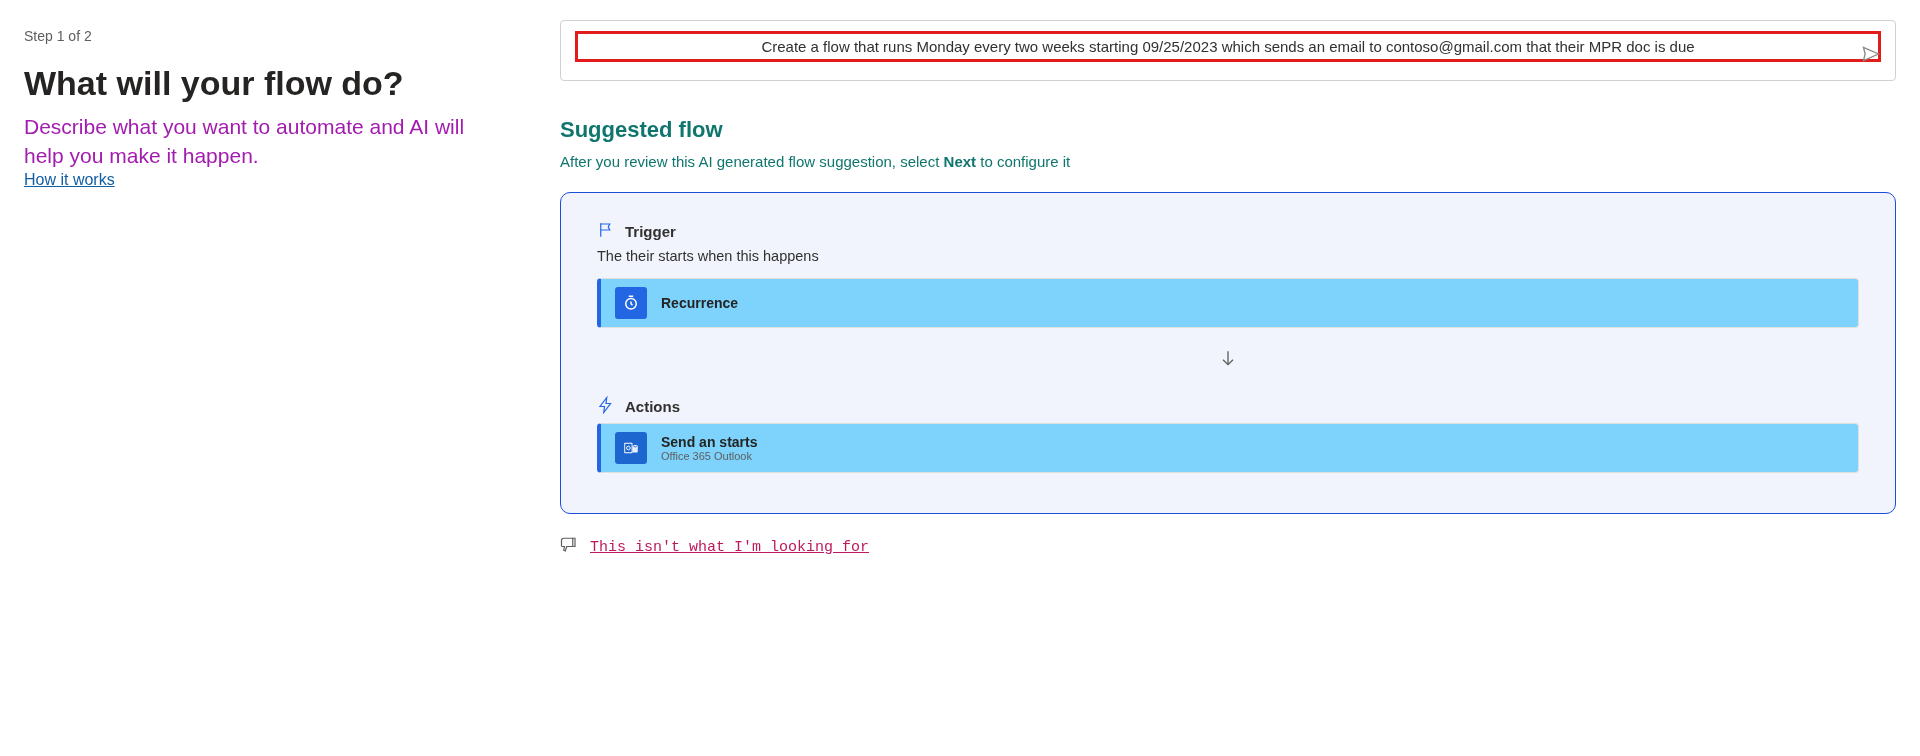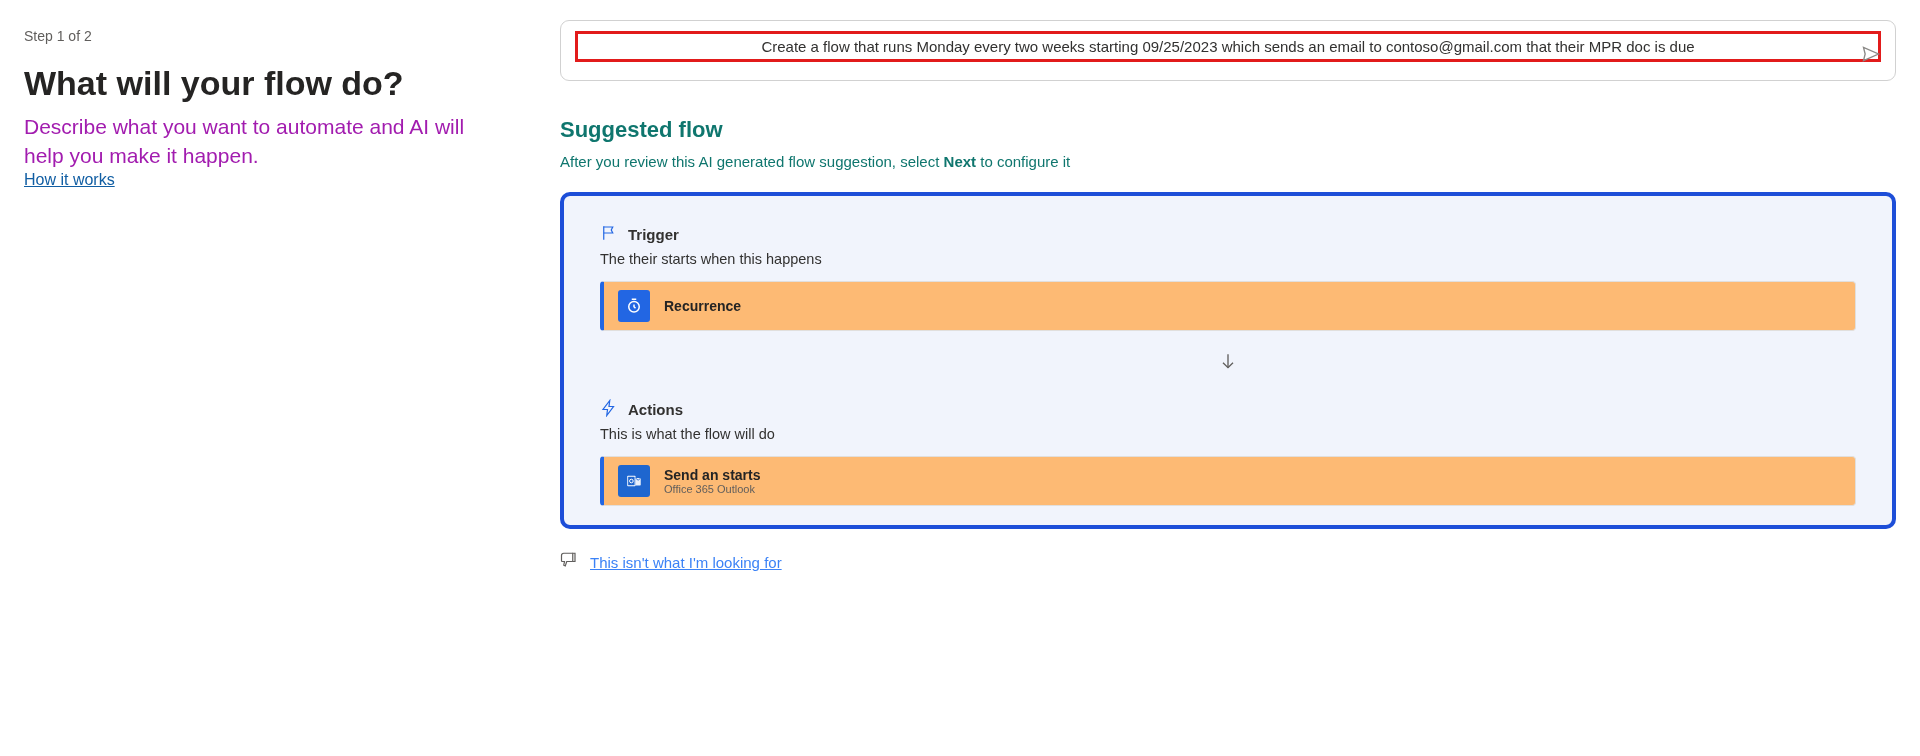--- a/index.html
+++ b/index.html
@@ -40,21 +40,21 @@
       cursor: pointer;
       display: inline-block;
     }
     .right-pane {
       flex: 1;
       padding: 20px 24px 20px 40px;
       overflow-y: auto;
     }
     .prompt-box {
       border: 1px solid #d1d1d1;
-      border-radius: 9px;
+      border-radius: 4px;
       padding: 10px 14px 12px 14px;
       position: relative;
       margin-bottom: 36px;
     }
     .highlight-wrap {
       border: 3px solid #e21b1b;
       padding: 4px 8px;
       margin-bottom: 6px;
     }
     .prompt-text {
@@ -75,43 +75,43 @@
       color: #0f766e;
       margin-bottom: 10px;
     }
     .section-sub {
       font-size: 15px;
       color: #0f766e;
       margin-bottom: 22px;
     }
     .section-sub b { font-weight: 600; }
     .flow-card {
-      border: 4px solid #1d4ed8;
+      border: 1px solid #1d4ed8;
       border-radius: 10px;
       background: #f1f4fc;
-      padding: 28px 36px 19px 36px;
+      padding: 28px 36px 40px 36px;
     }
     .group-header {
       display: flex;
       align-items: center;
       gap: 10px;
       font-weight: 600;
       font-size: 15px;
       margin-bottom: 6px;
     }
     .group-header svg { flex-shrink: 0; }
     .group-sub {
       font-size: 14.5px;
       color: #323130;
       margin-bottom: 14px;
     }
     .step-card {
       display: flex;
       align-items: center;
-      background: #fdba74;
+      background: #7dd3fc;
       border: 1px solid #e1dfdd;
       border-left: 4px solid #2266e3;
       border-radius: 4px;
       padding: 8px 14px;
       gap: 14px;
       cursor: pointer;
     }
     .step-icon {
       width: 32px;
       height: 32px;
@@ -133,24 +133,25 @@
     }
     .actions-header { color: #2266e3; }
     .feedback-row {
       display: flex;
       align-items: center;
       gap: 12px;
       margin-top: 22px;
     }
     .thumbs-icon { color: #605e5c; }
     .feedback-link {
-      color: #3b82f6;
+      color: #be185d;
       text-decoration: underline;
       font-size: 15px;
       cursor: pointer;
+      font-family: Liberation Mono, monospace;
     }
     .flag-icon { color: #2266e3; }
   </style>
 </head>
 <body>
 
 <div class="left-pane">
   <div class="step-label">Step 1 of 2</div>
   <h1 class="main-heading">What will your flow do?</h1>
   <p class="subtext">Describe what you want to automate and AI will help you make it happen.</p>
@@ -209,21 +210,20 @@
     </div>
 
     <div class="group-header">
       <span class="actions-header">
         <svg width="18" height="18" viewBox="0 0 24 24" fill="none" stroke="currentColor" stroke-width="1.6">
           <path d="M13 2L4 14h6l-1 8 9-12h-6l1-8z"></path>
         </svg>
       </span>
       <span>Actions</span>
     </div>
-    <div class="group-sub">This is what the flow will do</div>
 
     <div class="step-card">
       <div class="step-icon outlook">
         <svg width="18" height="18" viewBox="0 0 24 24" fill="#ffffff">
           <rect x="3" y="5" width="11" height="14" rx="1" fill="#ffffff"></rect>
           <rect x="4.2" y="6.2" width="8.6" height="11.6" rx="0.5" fill="#1e66cf"></rect>
           <circle cx="8.5" cy="12" r="2.4" fill="none" stroke="#ffffff" stroke-width="1.3"></circle>
           <path d="M14 8h7v9a1 1 0 0 1-1 1h-6V8z" fill="#ffffff" opacity="0.9"></path>
           <path d="M14 8l3.5 3L21 8" fill="none" stroke="#1e66cf" stroke-width="1.2"></path>
         </svg>

